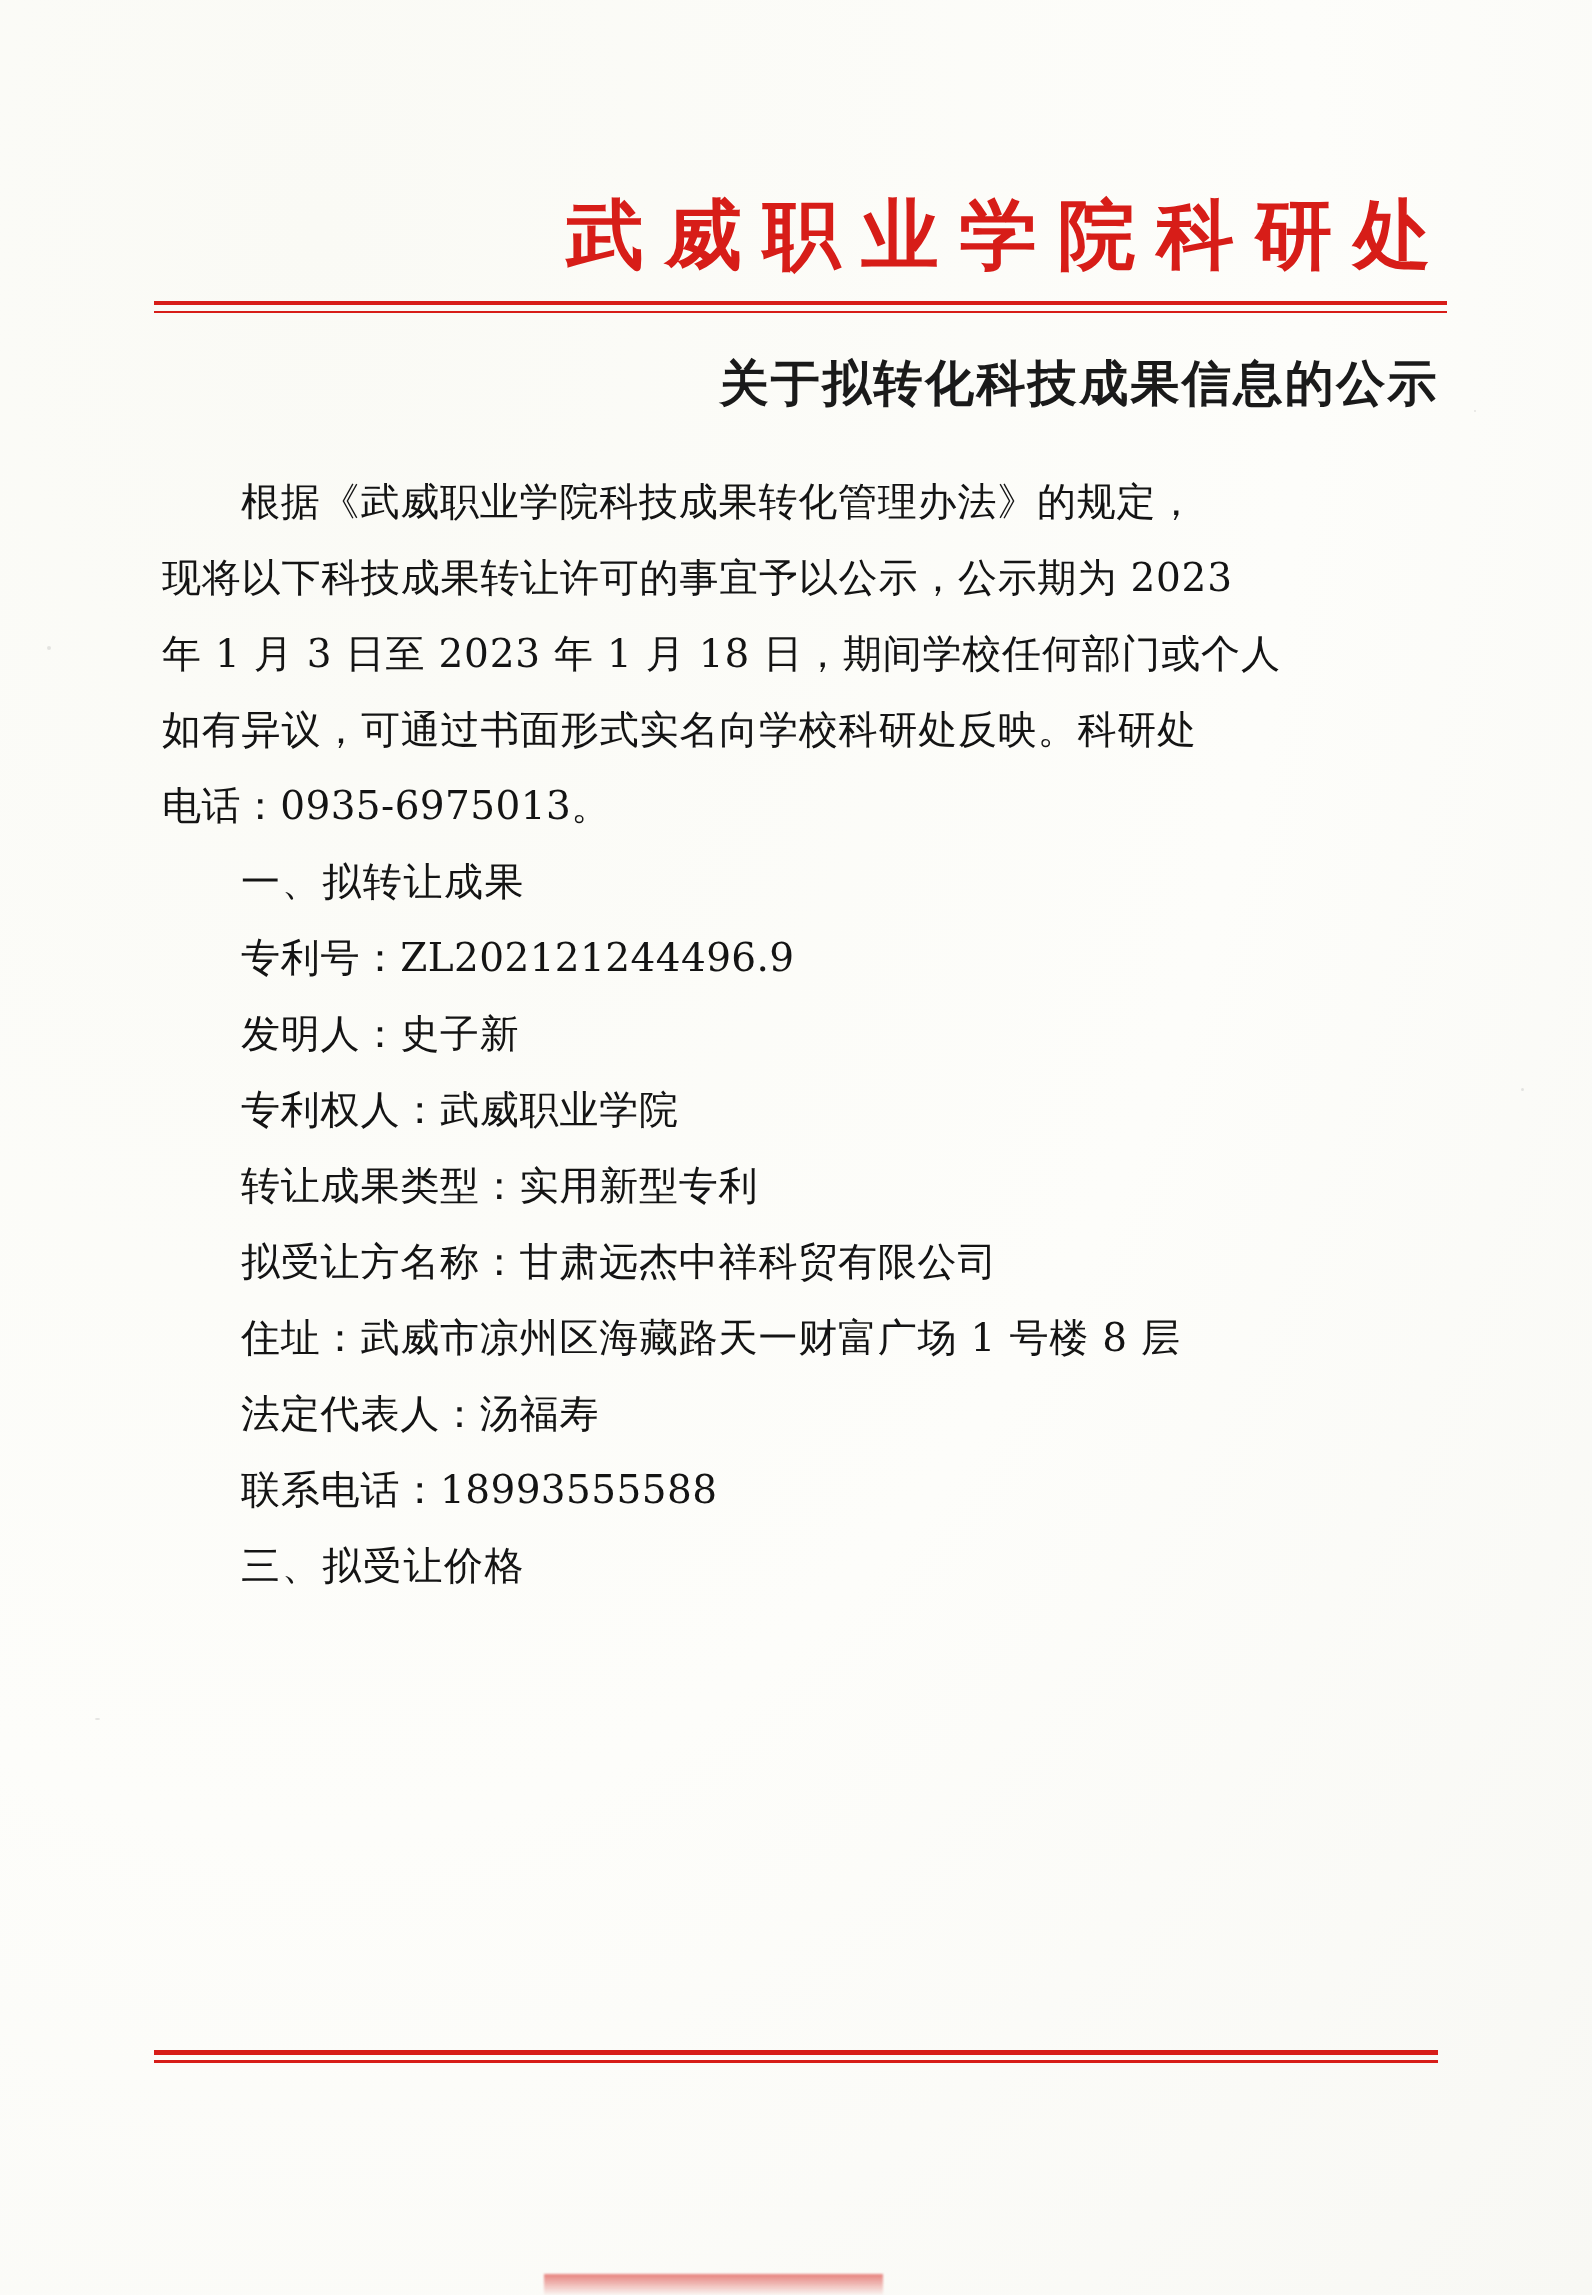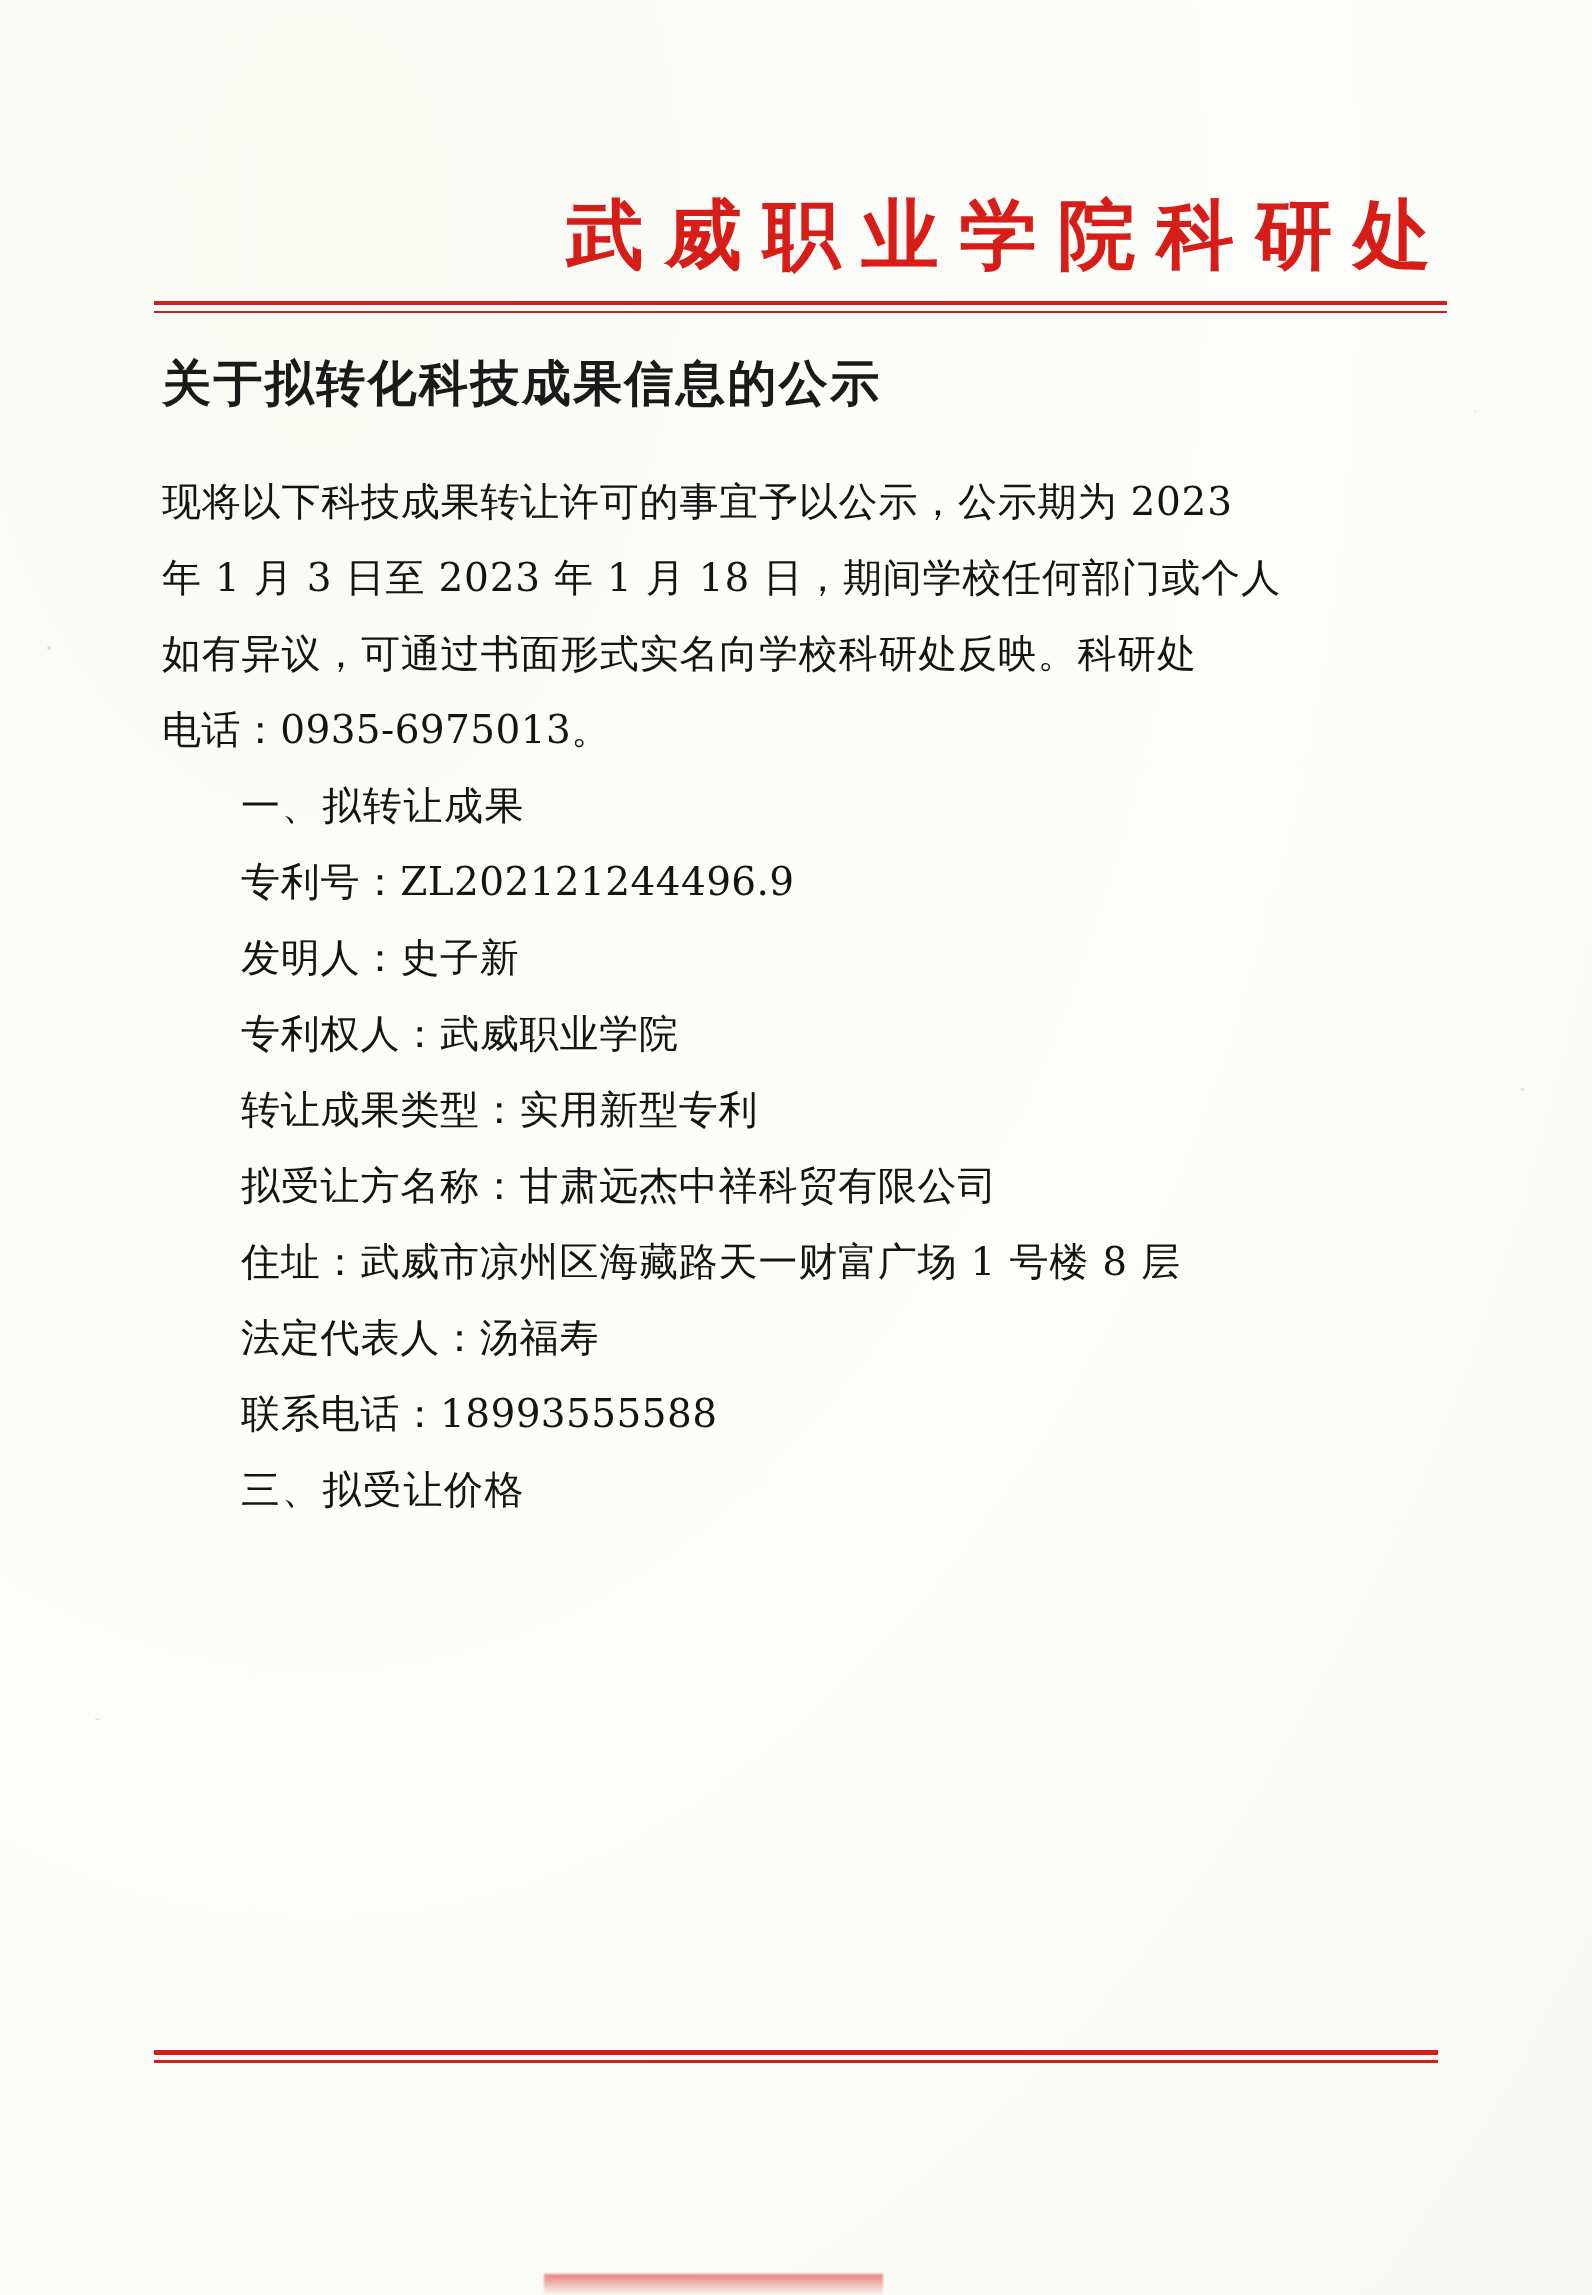--- a/index.html
+++ b/index.html
@@ -68,21 +68,21 @@
     height: 5.5px;
   }
   .rule-thin {
     height: 2.4px;
     background: #d71d18;
   }
 
   
   .doc-title {
     margin-top: 38px;
-    text-align: left;
+    text-align: right;
     font-family: "DejaVu Serif", "Liberation Serif", serif;
     font-weight: bold;
     font-size: 49px;
     letter-spacing: 2.4px;
     color: #1a1a1a;
   }
 
   
   .body-block {
     margin-top: 47px;
@@ -157,20 +157,23 @@
         <div class="rule-thick"></div>
         <div class="rule-gap"></div>
         <div class="rule-thin"></div>
       </div>
     </div>
 
     <div class="doc-title">关于拟转化科技成果信息的公示</div>
 
     <div class="body-block">
 
+      <div class="para">
+        <div class="line">根据《武威职业学院科技成果转化管理办法》的规定，</div>
+      </div>
       <div class="line">现将以下科技成果转让许可的事宜予以公示，公示期为 2023</div>
       <div class="line">年 1 月 3 日至 2023 年 1 月 18 日，期间学校任何部门或个人</div>
       <div class="line">如有异议，可通过书面形式实名向学校科研处反映。科研处</div>
       <div class="line ascii">电话：0935-6975013。</div>
 
       <div class="sec-head">一、拟转让成果</div>
       <div class="indent1 line">
         <span>专利号：</span><span class="ascii">ZL202121244496.9</span>
       </div>
       <div class="indent1 line">

